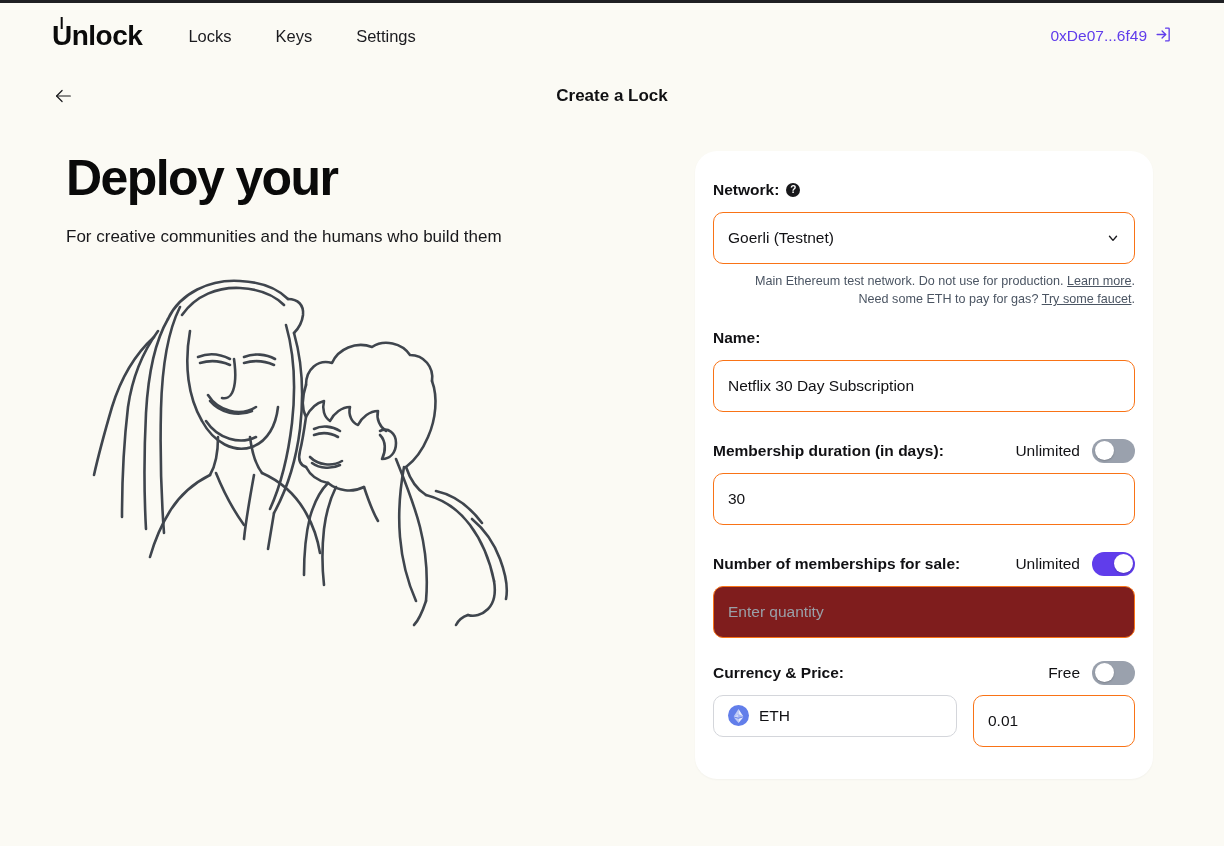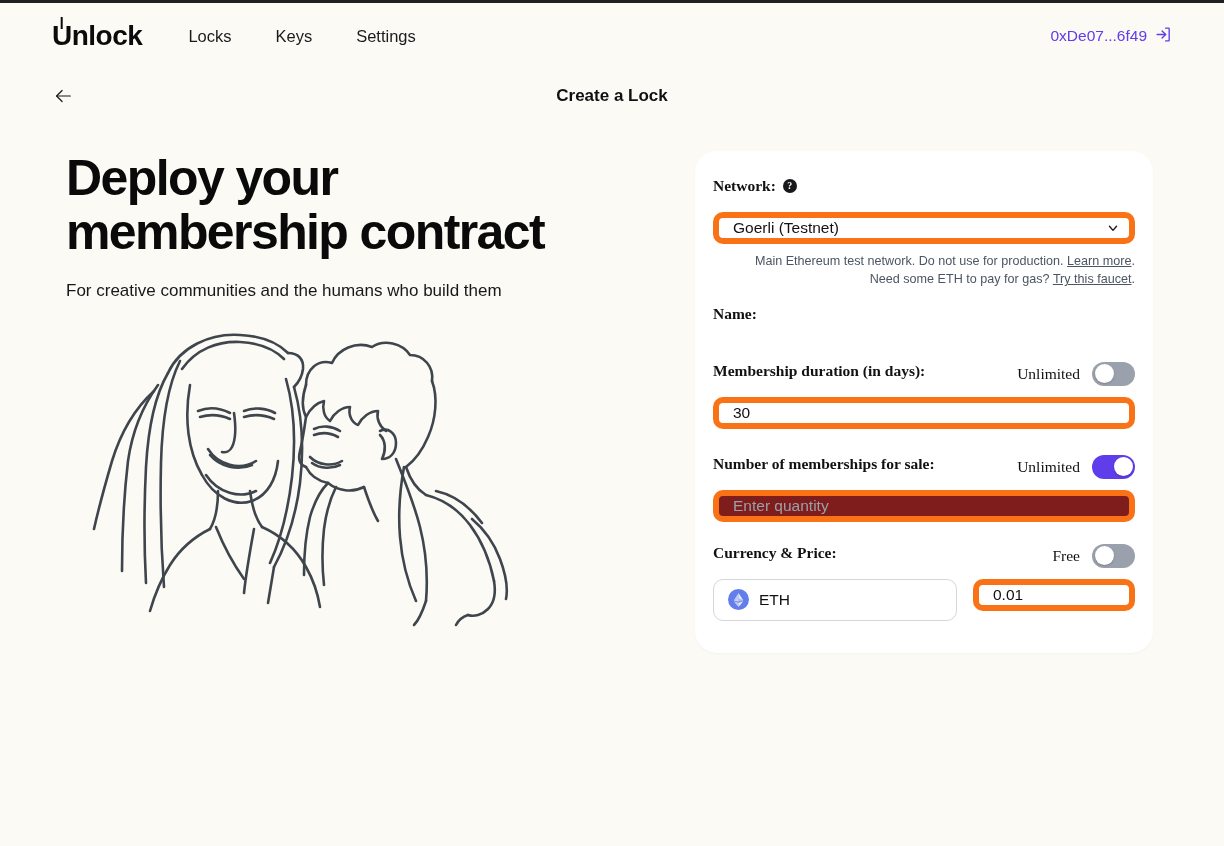--- a/index.html
+++ b/index.html
@@ -130,25 +130,24 @@
   .card {
     width: 458px;
     background: #FFFFFF;
     border-radius: 22px;
     padding: 26px 18px 28px 18px;
     box-shadow: 0 1px 2px rgba(0,0,0,0.035);
   }
   .field { margin-bottom: 4px; }
   .field-label-row {
     display: flex;
-    align-items: flex-start;
+    align-items: center;
     justify-content: space-between;
     margin-bottom: 9px;
     min-height: 26px;
-    font-family: Liberation Serif, serif;
   }
   .field-label {
     font-size: 15.5px;
     font-weight: bold;
     color: #111114;
     display: flex;
     align-items: center;
     gap: 7px;
   }
   .help-icon {
@@ -192,22 +191,22 @@
     height: 19px;
     border-radius: 50%;
     background: #FFFFFF;
     box-shadow: 0 1px 2px rgba(0,0,0,0.2);
   }
   .toggle.on { background: #603DEB; }
   .toggle.on .knob { left: auto; right: 2.5px; }
 
   .input {
     width: 100%;
-    height: 32px;
-    border: 6px solid #f97316;
+    height: 52px;
+    border: 1px solid #f97316;
     border-radius: 10px;
     background: #FFFFFF;
     font-size: 15.5px;
     font-family: "Liberation Sans", sans-serif;
     color: #111114;
     padding: 0 14px;
     outline: none;
   }
   .input::placeholder { color: #9AA0A8; }
   .input.disabled {
@@ -324,21 +323,20 @@
     </svg>
   </span>
   <span class="page-title">Create a Lock</span>
 </div>
 
 <div class="content">
 
   <div class="left-col">
     <h1 class="hero-title">
       <span>Deploy your</span><br>
-      <span>membership contract</span>
     </h1>
     <p class="hero-sub">For creative communities and the humans who build them</p>
 
     <div class="illustration">
       <svg width="480" height="300" viewBox="0 0 480 300" fill="none" stroke="#3F454D" stroke-width="2.6" stroke-linecap="round" stroke-linejoin="round">
 
         <path d="M96 76 C74 96 62 120 54 146 C47 170 40 196 36 214"></path>
         <path d="M100 70 C84 92 74 118 70 146 C66 180 64 220 64 256"></path>
 
         <path d="M110 58 C96 82 90 116 88 152 C86 192 86 232 88 268"></path>
@@ -394,29 +392,30 @@
         <div class="select-wrap">
           <input class="input" readonly="" value="Goerli (Testnet)" style="">
           <span class="chevron">
             <svg width="14" height="14" viewBox="0 0 24 24" fill="none" stroke="#1B1B1F" stroke-width="2.4" stroke-linecap="round" stroke-linejoin="round">
               <polyline points="6 9 12 16 18 9"></polyline>
             </svg>
           </span>
         </div>
         <div class="help-text">
           <span>Main Ethereum test network. Do not use for production. </span><a>Learn more</a><span>.</span><br>
-          <span>Need some ETH to pay for gas? </span><a>Try this faucet</a><span>.</span>
+          <span>Need some ETH to pay for gas? </span><a>Try some faucet</a><span>.</span>
         </div>
       </div>
 
       
       <div class="field">
         <div class="field-label-row">
           <span class="field-label">Name:</span>
         </div>
+        <input class="input" value="Netflix 30 Day Subscription" style="">
       </div>
 
       <div class="gap-lg"></div>
 
       
       <div class="field">
         <div class="field-label-row">
           <span class="field-label">Membership duration (in days):</span>
           <span class="toggle-group">
             <span class="toggle-text">Unlimited</span>

